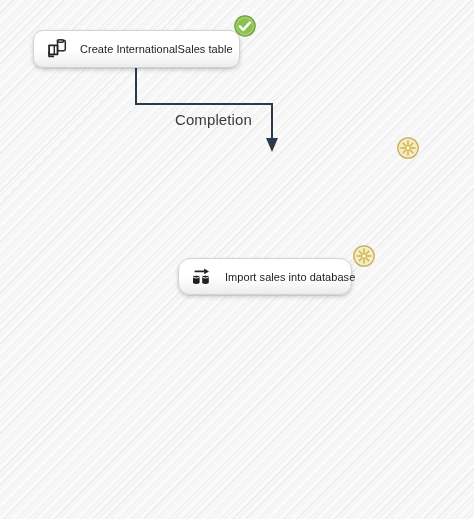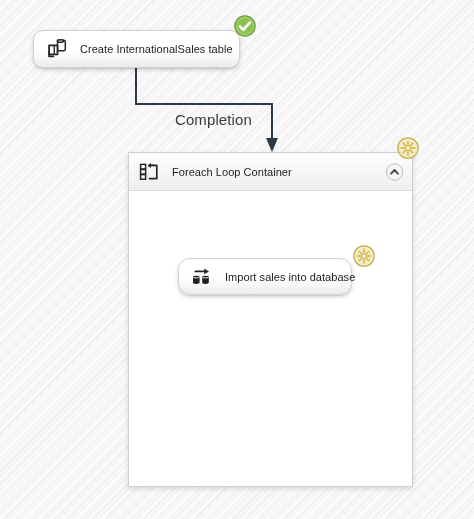--- a/index.html
+++ b/index.html
@@ -177,44 +177,20 @@
     </svg>
     <span class="task-label">Create InternationalSales table</span>
   </div>
 
   <svg class="status-badge" id="badge-create-table" viewBox="0 0 24 24">
     <circle cx="12" cy="12" r="10.2" fill="#8cc152" stroke="#6a9b39" stroke-width="1.1"></circle>
     <circle cx="12" cy="12" r="8.4" fill="none" stroke="#a8d472" stroke-width="1.1"></circle>
     <path d="M6.9 12.4 l3.3 3.4 l6.6 -7.2" fill="none" stroke="#ffffff" stroke-width="2.6" stroke-linecap="round" stroke-linejoin="round"></path>
   </svg>
 
-  <div id="foreach-container">
-
-    <div id="foreach-header">
-      <svg id="foreach-header-icon" viewBox="0 0 22 22">
-
-        <rect x="2.6" y="3.4" width="5.0" height="4.6" fill="#ffffff" stroke="#262626" stroke-width="1.5"></rect>
-        <rect x="2.6" y="8.5" width="5.0" height="4.6" fill="#ffffff" stroke="#262626" stroke-width="1.5"></rect>
-        <rect x="2.6" y="13.6" width="5.0" height="4.6" fill="#ffffff" stroke="#262626" stroke-width="1.5"></rect>
-
-        <path d="M11.6 4.4 h7.2 v13.2 h-7.2" fill="none" stroke="#262626" stroke-width="1.7" stroke-linejoin="round" stroke-linecap="square"></path>
-
-        <path d="M15.6 4.4 l-3.3 0" fill="none" stroke="#262626" stroke-width="1.6"></path>
-        <polygon points="12.9,1.9 9.6,4.4 12.9,6.9" fill="#262626"></polygon>
-      </svg>
-      <span id="foreach-title">Foreach Loop Container</span>
-
-      <svg id="foreach-collapse-button" viewBox="0 0 20 20">
-        <circle cx="10" cy="10" r="8.6" fill="#f7f7f7" stroke="#b9b9b9" stroke-width="1"></circle>
-        <path d="M6.4 11.8 L10 7.9 L13.6 11.8" fill="none" stroke="#4a4a4a" stroke-width="2" stroke-linecap="round" stroke-linejoin="round"></path>
-      </svg>
-    </div>
-
-    <div id="foreach-body"></div>
-  </div>
 
   <svg class="status-badge" id="badge-foreach-loop" viewBox="0 0 24 24">
     <circle cx="12" cy="12" r="10.2" fill="#f2eccd" stroke="#c9ae4e" stroke-width="1.3"></circle>
     <g stroke="#d9bf55" stroke-width="1.9" stroke-linecap="round">
       <line x1="12" y1="5.3" x2="12" y2="9.0"></line>
       <line x1="12" y1="15.0" x2="12" y2="18.7"></line>
       <line x1="5.3" y1="12" x2="9.0" y2="12"></line>
       <line x1="15.0" y1="12" x2="18.7" y2="12"></line>
       <line x1="7.3" y1="7.3" x2="9.9" y2="9.9"></line>
       <line x1="14.1" y1="14.1" x2="16.7" y2="16.7"></line>

